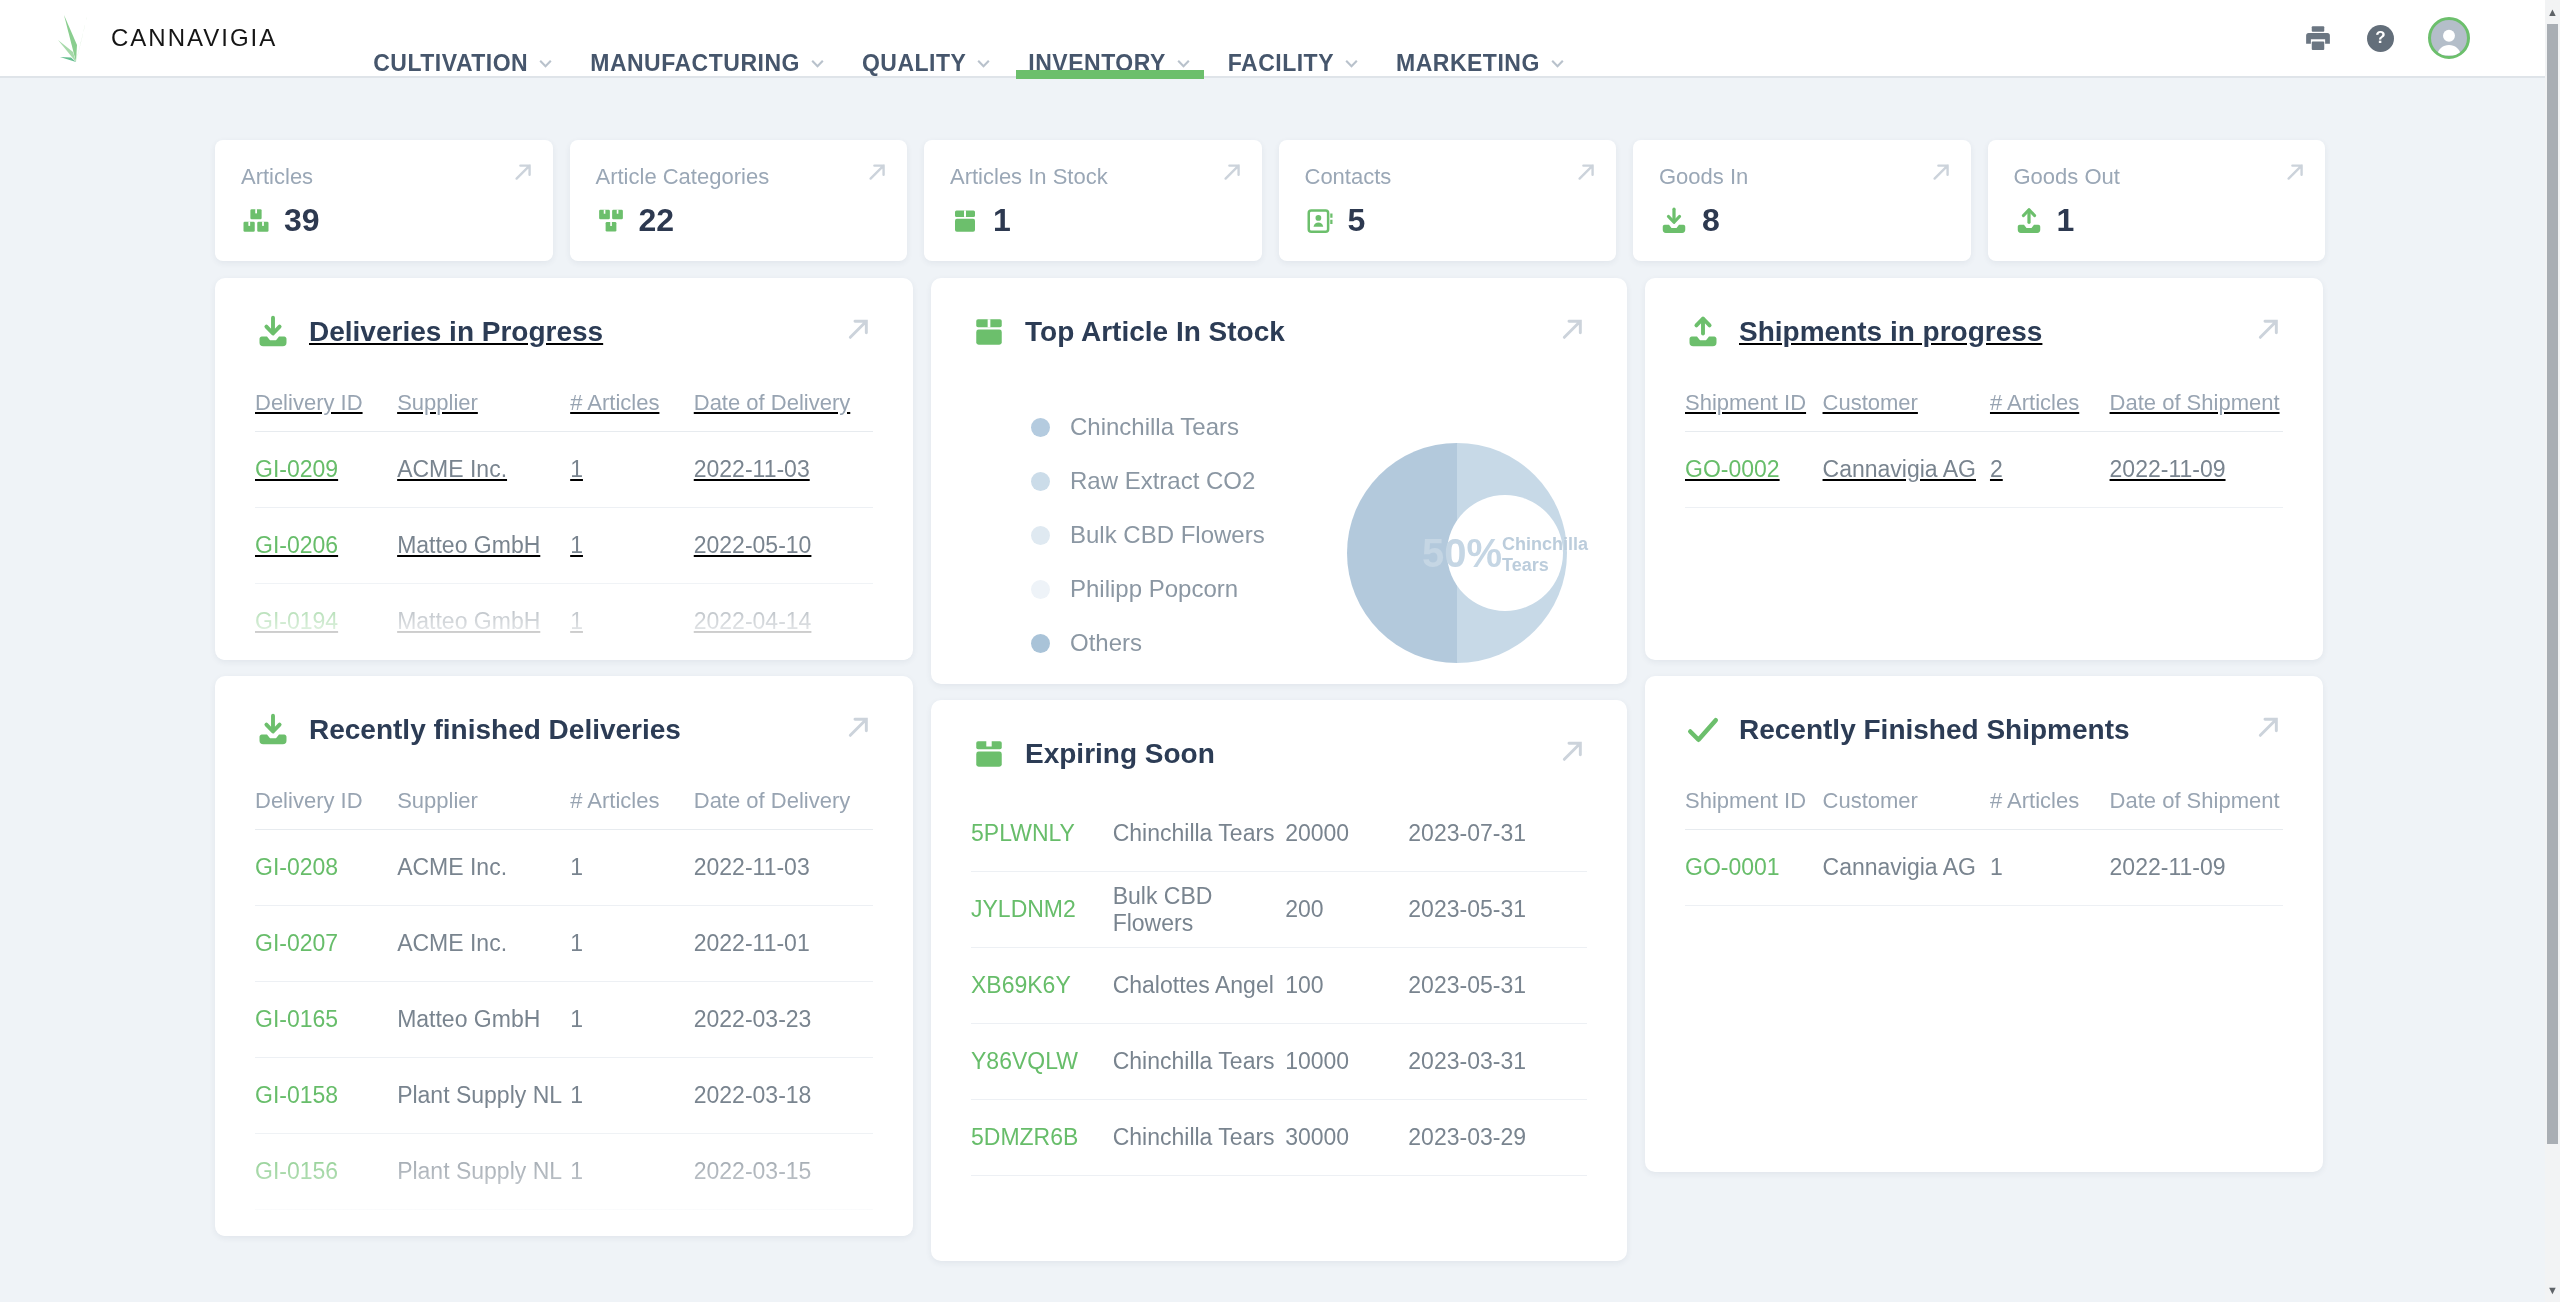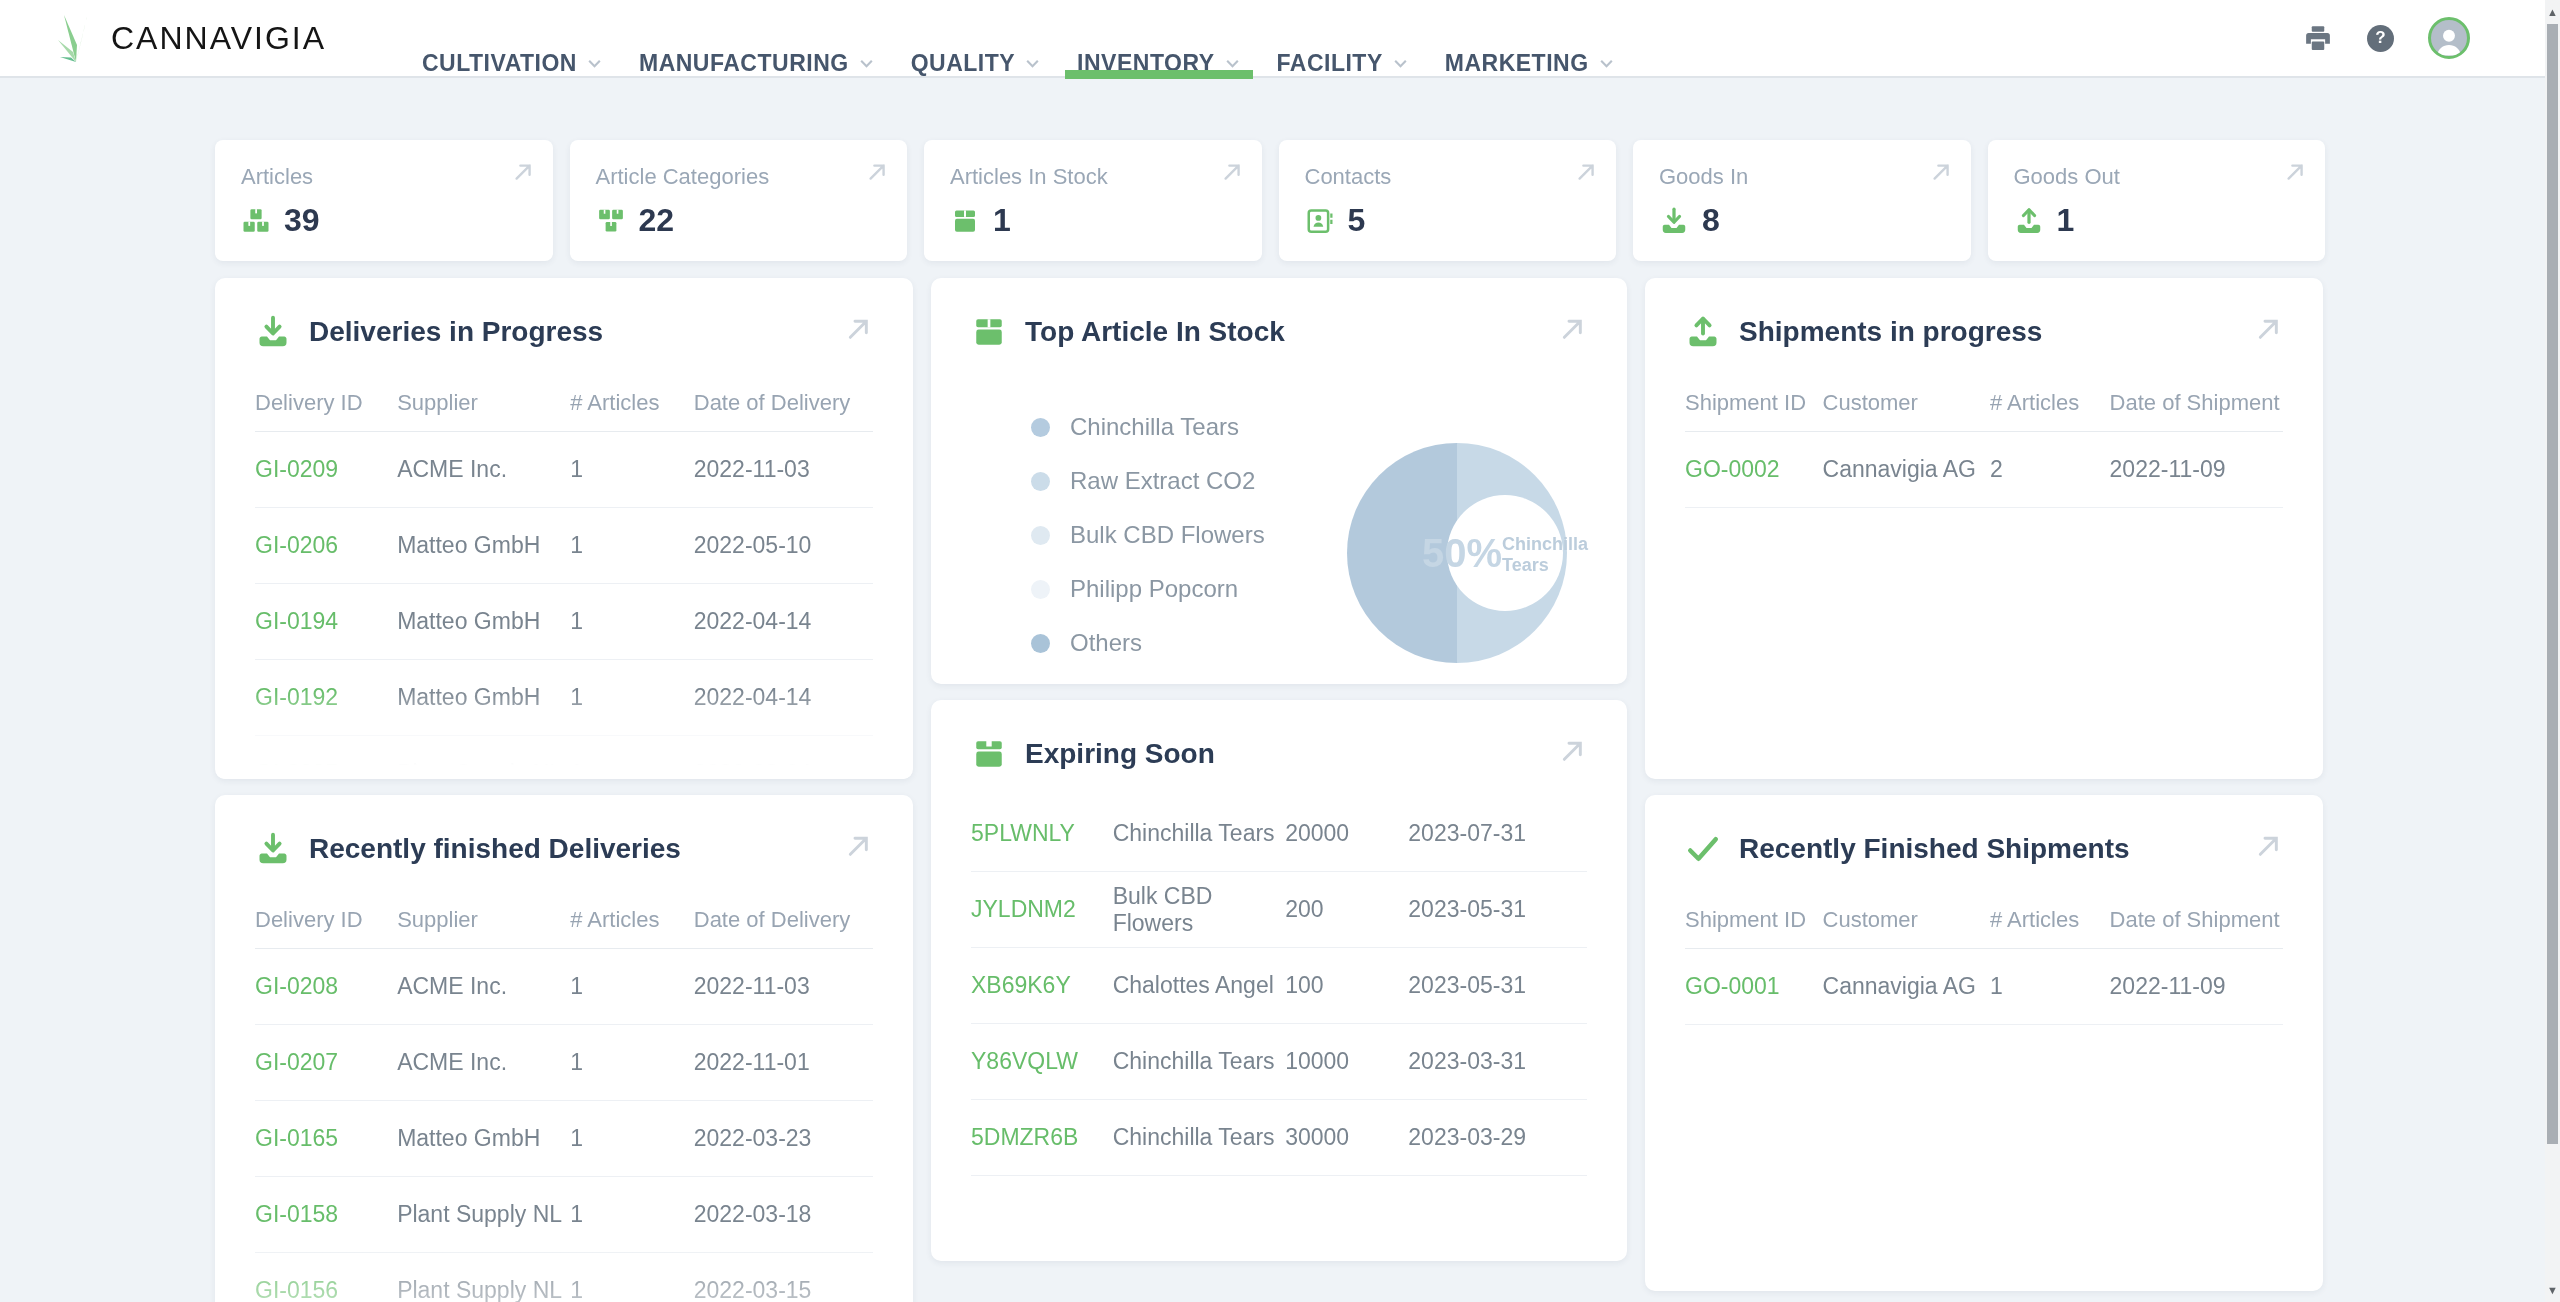--- a/index.html
+++ b/index.html
@@ -4,21 +4,21 @@
 <style>
   * { margin:0; padding:0; box-sizing:border-box; }
   html,body { width:2560px; height:1302px; overflow:hidden;
     font-family:"Liberation Sans", sans-serif; background:#eff3f7; }
 
   
   .header { position:relative; height:78px; background:#ffffff;
     border-bottom:2px solid #dfe4e9; display:flex; align-items:center;
     padding:0 40px 0 55px; z-index:5; }
   .brand { display:flex; align-items:center; gap:12px; }
-  .brand-text { font-size:32px; letter-spacing:2px; font-weight:500; color:#151515; }
+  .brand-text { font-size:24px; letter-spacing:2px; font-weight:500; color:#151515; }
   .nav { display:flex; align-items:flex-end; height:78px; margin-left:78px; }
   .nav-item { position:relative; display:flex; align-items:center; gap:9px;
     padding:0 18px; cursor:pointer; }
   .nav-label { font-size:23px; font-weight:600; letter-spacing:0.5px; color:#46566c; }
   .nav-item.active::after { content:""; position:absolute; left:6px; right:6px;
     bottom:-2px; height:9px; background:#6cbf6c; }
   .chev { width:17px; height:17px; }
   .header-right { margin-left:auto; display:flex; align-items:center; gap:34px;
     padding-right:50px; }
   .icon-btn { background:none; border:none; cursor:pointer; display:flex; align-items:center; }
@@ -38,21 +38,21 @@
   .stat-value-row { display:flex; align-items:center; gap:13px; margin-top:12px; }
   .stat-value { font-size:32px; font-weight:700; color:#2d3950; }
   .card-link { position:absolute; top:18px; right:18px; background:none; border:none; cursor:pointer; }
 
   .grid { display:flex; gap:18px; margin-top:17px; }
   .col { display:flex; flex-direction:column; gap:16px; }
   .col-l { width:698px; } .col-m { width:696px; } .col-r { width:678px; }
 
   .panel { position:relative; background:#fff; border-radius:10px;
     box-shadow:0 2px 6px rgba(40,60,90,0.07); padding:34px 40px; overflow:hidden; }
-  .h-501 { height:501px; } .h-441 { height:406px; } .h-561 { height:561px; }
+  .h-501 { height:382px;text-decoration:underline; } .h-441 { height:406px; } .h-561 { height:561px; }
   .h-560 { height:560px; } .h-496 { height:496px; }
   .panel-head { display:flex; align-items:center; gap:18px; height:40px; margin-bottom:22px; }
   .panel-title { font-size:28px; font-weight:700; color:#2c3c55; }
   .panel-link { margin-left:auto; background:none; border:none; cursor:pointer; align-self:flex-start; }
 
   
   .tbl { width:100%; }
   .tr { display:flex; align-items:center; height:76px; border-bottom:1px solid #edf0f4; }
   .thead { display:flex; align-items:center; height:58px; border-bottom:1px solid #e7ebef; }
   .th { font-size:22px; color:#98a4b2; }

